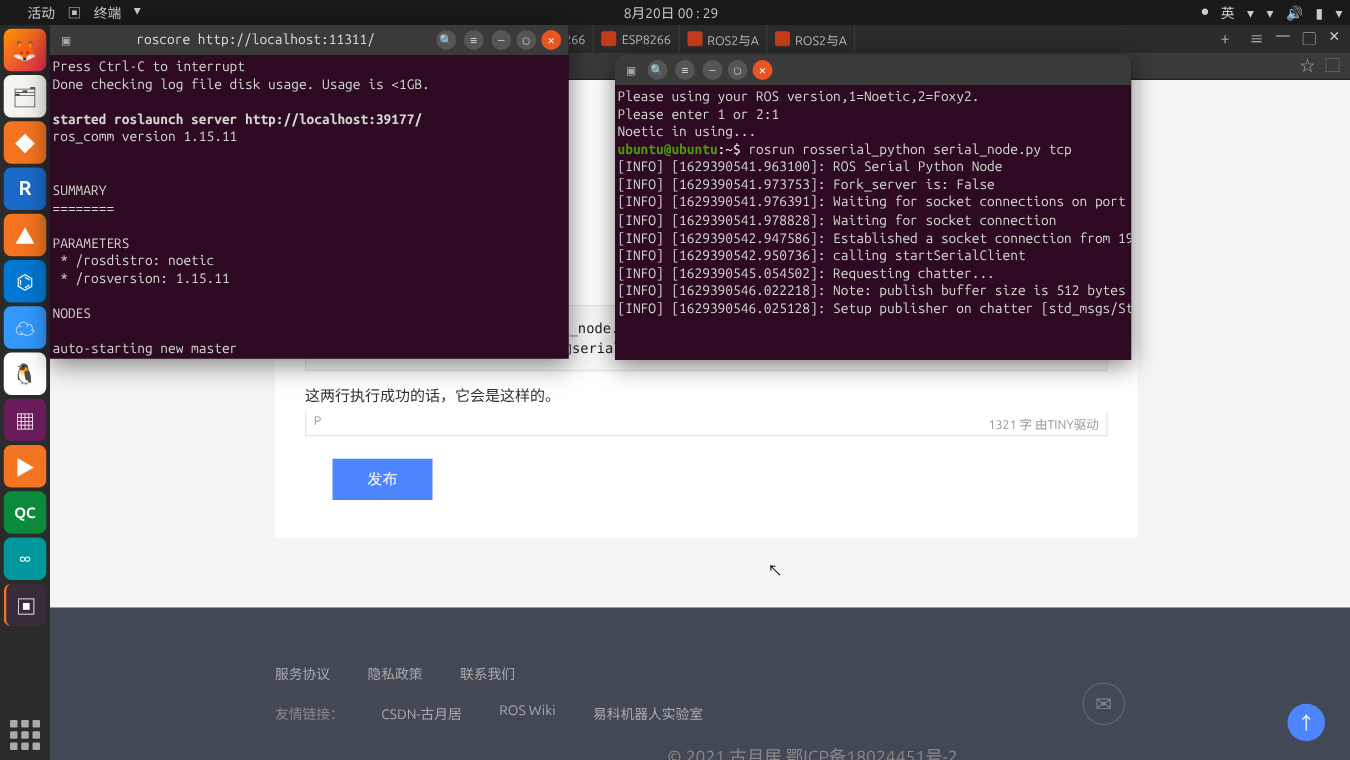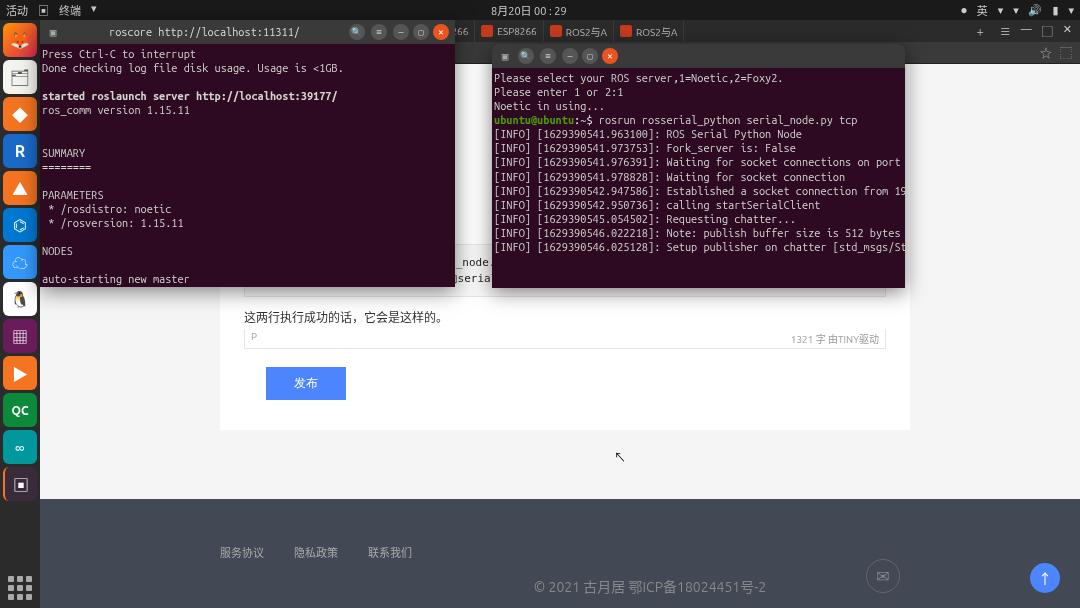--- a/index.html
+++ b/index.html
@@ -1,20 +1,20 @@
 <!DOCTYPE html>
 <html><head>
 <meta charset="utf-8">
 <style>
 * { margin: 0; padding: 0; box-sizing: border-box; }
 body { font-family: "Ubuntu", "Noto Sans CJK SC", sans-serif; font-size: 12px; background: #1a1a1a; width: 1080px; height: 608px; overflow: hidden; position: relative; }
 
 
 .topbar { height: 20px; background: #1a1a1a; color: #ccc; display: flex; align-items: center; padding: 0 6px; font-size: 11px; }
-.topbar .left { flex: 0 0 auto; display: flex; gap: 10px; }
+.topbar .left { flex: 0 0 auto; display: flex; gap: 10px; margin-left: 16px; }
 .topbar .center { flex: 1; text-align: center; }
 .topbar .right { flex: 0 0 auto; display: flex; gap: 10px; align-items: center; }
 
 
 .dock { position: absolute; left: 0; top: 20px; width: 40px; height: 588px; background: #2b2b2b; display: flex; flex-direction: column; align-items: center; padding-top: 3px; gap: 3px; }
 .dock-item { width: 34px; height: 34px; border-radius: 6px; display: flex; align-items: center; justify-content: center; font-size: 16px; color: #fff; cursor: pointer; }
 .dock-item.firefox { background: linear-gradient(135deg,#ff9500,#e22850); }
 .dock-item.files { background: #f5f5f0; color:#555; }
 .dock-item.ubuntu { background: #f47421; }
 .dock-item.r { background: #1b6ac9; color:#fff; font-weight:bold; }
@@ -49,21 +49,21 @@
 .article-card { position: absolute; left: 180px; right: 170px; top: 0; background: #fff; padding: 20px 24px 30px; }
 .new-badge { display: inline-block; background: #ff4d4f; color: #fff; font-size: 9px; padding: 1px 5px; border-radius: 3px; margin-right: 5px; font-style: italic; }
 .article-title-row { color: #333; font-size: 12px; margin-bottom: 20px; }
 .article-para { color: #333; font-size: 12px; line-height: 1.8; margin-bottom: 10px; }
 .codeblock { background: #f7f7f7; padding: 10px 12px; color: #222; font-family: monospace; font-size: 11px; line-height: 1.4; border: 1px solid #e5e5e5; margin: 10px 0; white-space: pre; }
 .editor-status { display: flex; justify-content: space-between; font-size: 10px; color: #999; border: 1px solid #e5e5e5; border-top: none; padding: 2px 6px; margin-top: -10px; }
 .actions { display: flex; gap: 10px; margin-top: 18px; padding-left: 22px; }
 .btn-primary { background: #4d85ff; color: #fff; border: none; padding: 8px 28px; font-size: 12px; cursor: pointer; }
 .btn-secondary { background: #fff; color: #555; border: 1px solid #ddd; padding: 8px 22px; font-size: 12px; cursor: pointer; }
 
-.footer { position: absolute; left: 0; right: 0; bottom: 0; height: 109px; background: #424854; color: #aaa; padding: 45px 0 0 180px; font-size: 11px; }
+.footer { position: absolute; left: 0; right: 0; bottom: 0; height: 122px; background: #424854; color: #aaa; padding: 45px 0 0 180px; font-size: 11px; }
 .footer-row { display: flex; gap: 30px; margin-bottom: 16px; }
 .footer-row a { color: #aaa; text-decoration: none; }
 .footer-row .label { color: #888; }
 .copyright { color: #888; font-size: 14px; text-align: center; }
 .wechat-badge { position: absolute; right: 180px; top: 60px; width: 34px; height: 34px; border: 1px solid #666; border-radius: 50%; display: flex; align-items: center; justify-content: center; color: #888; font-size: 16px; }
 .scroll-top { position: absolute; right: 20px; bottom: 15px; width: 30px; height: 30px; background: #4d85ff; border-radius: 50%; display: flex; align-items: center; justify-content: center; color: #fff; font-size: 14px; cursor: pointer; }
 
 
 .term-window { position: absolute; background: #2d0922; color: #ddd; font-family: "Ubuntu Mono", monospace; font-size: 11px; border-radius: 6px 6px 0 0; box-shadow: 0 4px 20px rgba(0,0,0,0.5); overflow: hidden; }
 .term-titlebar { height: 24px; background: #3a3a3a; color: #ccc; display: flex; align-items: center; padding: 0 6px; font-size: 11px; gap: 6px; }
@@ -212,20 +212,26 @@
       <button class="btn-primary">发布</button>
     </div>
   </div>
 
   <div class="footer">
     <div class="footer-row">
       <a>服务协议</a>
       <a>隐私政策</a>
       <a>联系我们</a>
     </div>
+    <div class="footer-row">
+      <span class="label">友情链接：</span>
+      <a>CSDN-古月居</a>
+      <a>ROS Wiki</a>
+      <a>易科机器人实验室</a>
+    </div>
     <div class="copyright">© 2021 古月居 鄂ICP备18024451号-2</div>
     <div class="wechat-badge">✉</div>
     <div class="scroll-top">↑</div>
   </div>
 </div>
 
 <div class="term-window term1">
   <div class="term-titlebar">
     <span class="tb-icon">▣</span>
     <span class="tb-title">roscore http://localhost:11311/</span>
@@ -267,21 +273,21 @@
   <div class="term-titlebar">
     <span class="tb-icon">▣</span>
     <span class="tb-btn search">🔍</span>
     <span class="tb-btn">≡</span>
     <span class="tb-btns">
       <span class="tb-btn">—</span>
       <span class="tb-btn">▢</span>
       <span class="tb-btn close">✕</span>
     </span>
   </div>
-  <div class="term-body"><span class="white">Please select your ROS server,1=Noetic,2=Foxy2.</span>
+  <div class="term-body"><span class="white">Please using your ROS version,1=Noetic,2=Foxy2.</span>
 <span class="white">Please enter 1 or 2:1</span>
 <span class="white">Noetic in using...</span>
 <span class="green">ubuntu@ubuntu</span><span class="prompt-white">:~$</span><span class="white"> rosrun rosserial_python serial_node.py tcp</span>
 <span class="white">[INFO] [1629390541.963100]: ROS Serial Python Node</span>
 <span class="white">[INFO] [1629390541.973753]: Fork_server is: False</span>
 <span class="white">[INFO] [1629390541.976391]: Waiting for socket connections on port 11411</span>
 <span class="white">[INFO] [1629390541.978828]: Waiting for socket connection</span>
 <span class="white">[INFO] [1629390542.947586]: Established a socket connection from 192.168.43.4 on port 60557</span>
 <span class="white">[INFO] [1629390542.950736]: calling startSerialClient</span>
 <span class="white">[INFO] [1629390545.054502]: Requesting chatter...</span>

